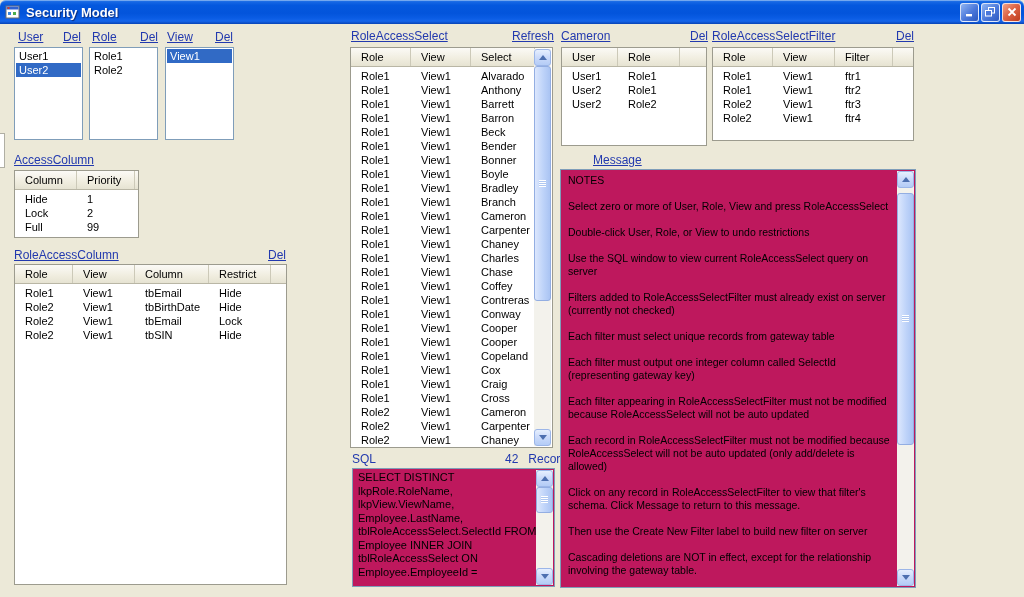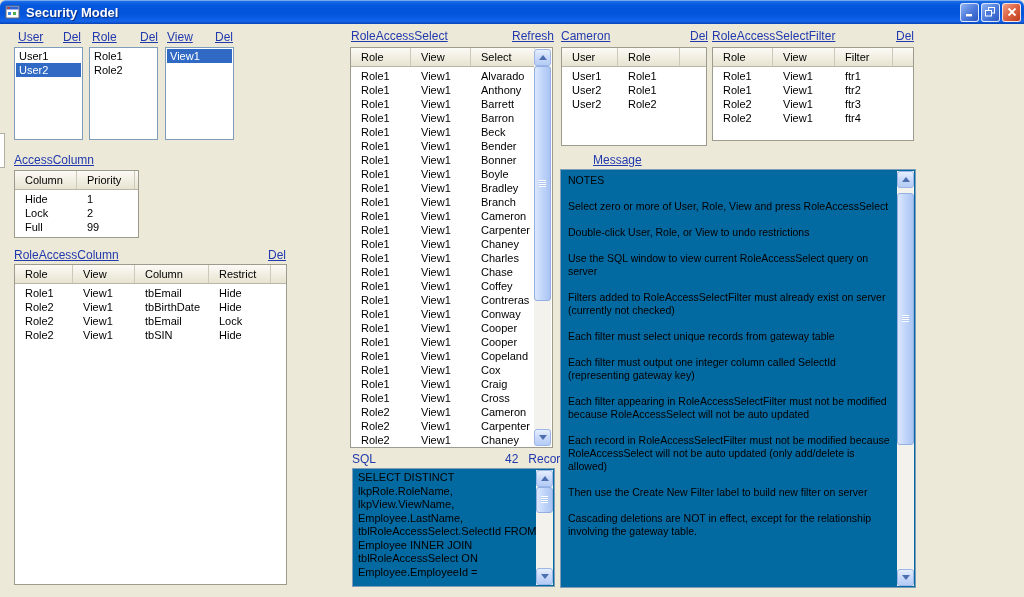--- a/index.html
+++ b/index.html
@@ -59,21 +59,21 @@
   .t-ras .th:nth-child(2),.t-ras .td:nth-child(2){width:60px}
   .t-ras .th:nth-child(3),.t-ras .td:nth-child(3){width:64px}
   .t-ur .th:nth-child(1),.t-ur .td:nth-child(1){width:56px}
   .t-ur .th:nth-child(2),.t-ur .td:nth-child(2){width:62px}
   .t-rasf .th:nth-child(1),.t-rasf .td:nth-child(1){width:60px}
   .t-rasf .th:nth-child(2),.t-rasf .td:nth-child(2){width:62px}
   .t-rasf .th:nth-child(3),.t-rasf .td:nth-child(3){width:58px}
   .with-scroll .thead { margin-right:17px; }
   .with-scroll .tbody { margin-right:17px; }
   
-  .textbox { position:absolute; background:#0369a1; border:1px solid #7F9DB9; overflow:hidden; }
+  .textbox { position:absolute; background:#be185d; border:1px solid #7F9DB9; overflow:hidden; }
   .textbox .content { padding:2px 5px; margin-right:17px; }
   .sql-line { font-size:11px; line-height:13.5px; white-space:nowrap; }
   .msg-p { font-size:10.5px; line-height:13px; margin-bottom:13px; }
   .msg-p:first-child { margin-bottom:13px; }
   
   .vscroll { position:absolute; top:1px; bottom:1px; right:1px; width:17px; background:#F3F2EC; }
   .sb-btn {
     position:absolute; left:0; right:0; height:17px;
     background:linear-gradient(180deg,#E6EFFE 0%,#CCDBFA 45%,#B4CCF6 100%);
     border:1px solid #9CB6E8; border-radius:3px;
@@ -461,20 +461,21 @@
     <div class="content" style="padding:4px 7px">
         <div class="msg-p">NOTES</div>
         <div class="msg-p">Select zero or more of User, Role, View and press RoleAccessSelect</div>
         <div class="msg-p">Double-click User, Role, or View to undo restrictions</div>
         <div class="msg-p">Use the SQL window to view current RoleAccessSelect query on server</div>
         <div class="msg-p">Filters added to RoleAccessSelectFilter must already exist on server (currently not checked)</div>
         <div class="msg-p">Each filter must select unique records from gateway table</div>
         <div class="msg-p">Each filter must output one integer column called SelectId (representing gateway key)</div>
         <div class="msg-p">Each filter appearing in RoleAccessSelectFilter must not be modified because RoleAccessSelect will not be auto updated</div>
         <div class="msg-p">Each record in RoleAccessSelectFilter must not be modified because RoleAccessSelect will not be auto updated (only add/delete is allowed)</div>
+        <div class="msg-p">Click on any record in RoleAccessSelectFilter to view that filter's schema. Click Message to return to this message.</div>
         <div class="msg-p">Then use the Create New Filter label to build new filter on server</div>
         <div class="msg-p">Cascading deletions are NOT in effect, except for the relationship involving the gateway table.</div>
       </div>
     <div class="vscroll">
       <div class="sb-btn up">
           <span class="arr up"></span>
         </div>
       <div class="sb-track">
         <div class="sb-thumb" style="top:5px; height:252px">
             <span class="grip"></span>

